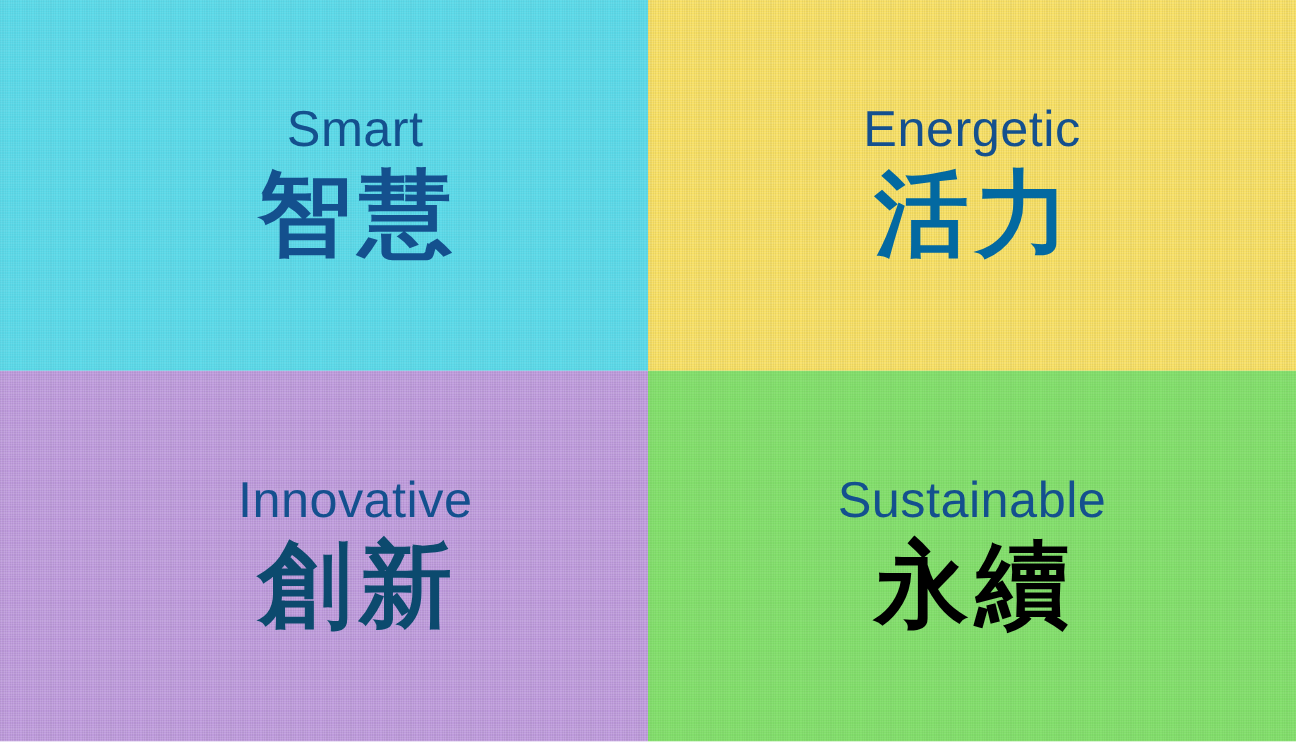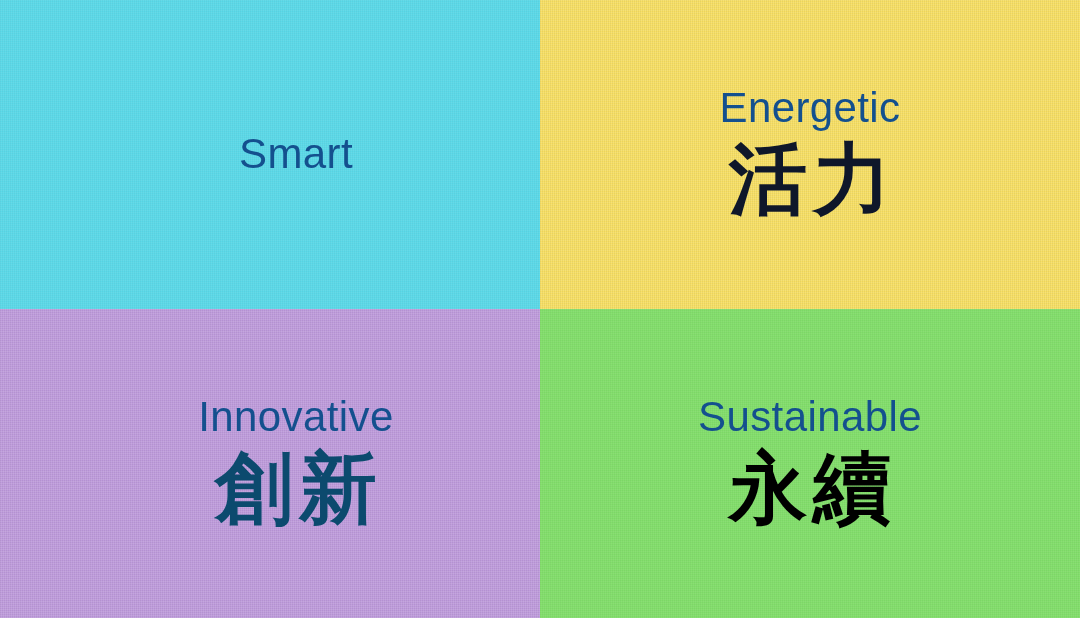--- a/index.html
+++ b/index.html
@@ -106,27 +106,28 @@
 </style>
 </head>
 <body>
 
 <div id="canvas">
   <div class="quad-grid">
 
     <div class="quadrant" id="q-smart" style="background-color: rgb(91, 217, 232);">
       <div class="text-block offset-right">
         <div class="label-en" style="color: rgb(20, 80, 142);">Smart</div>
+        <div class="label-zh" style="color: rgb(20, 80, 142);">智慧</div>
       </div>
     </div>
 
     <div class="quadrant texture-strong" id="q-energetic" style="background-color: rgb(247, 223, 99);">
       <div class="text-block">
         <div class="label-en" style="color: rgb(20, 80, 142);">Energetic</div>
-        <div class="label-zh" style="color: #0f172a;">活力</div>
+        <div class="label-zh" style="color: #0369a1;">活力</div>
       </div>
     </div>
 
     <div class="quadrant texture-strong" id="q-innovative" style="background-color: rgb(190, 155, 220);">
       <div class="text-block offset-right">
         <div class="label-en" style="color: rgb(20, 80, 142);">Innovative</div>
         <div class="label-zh" style="color: #0c4a6e;">創新</div>
       </div>
     </div>
 

